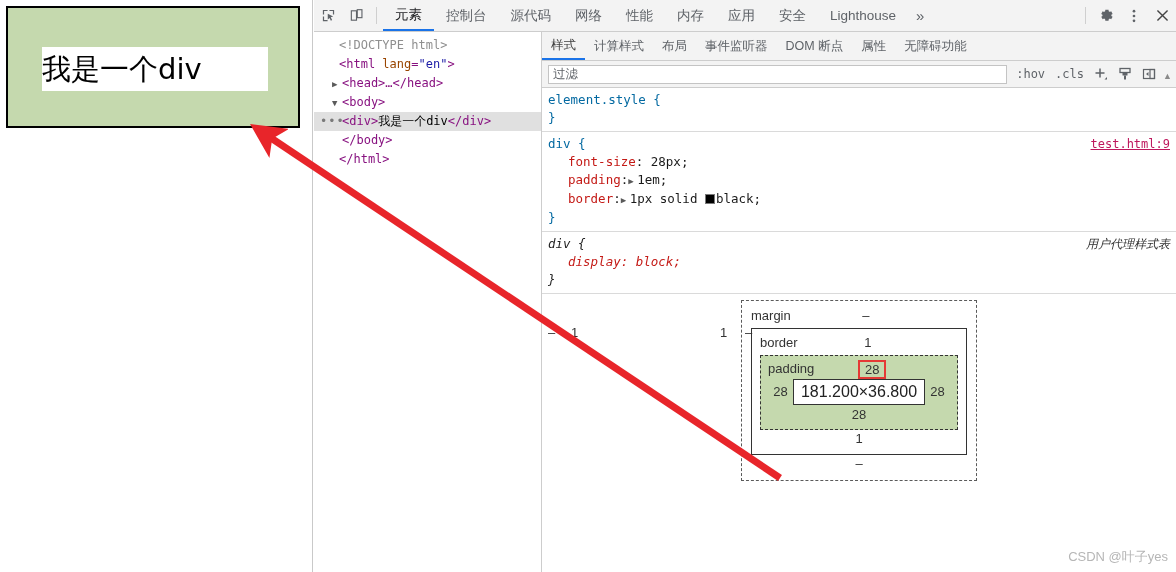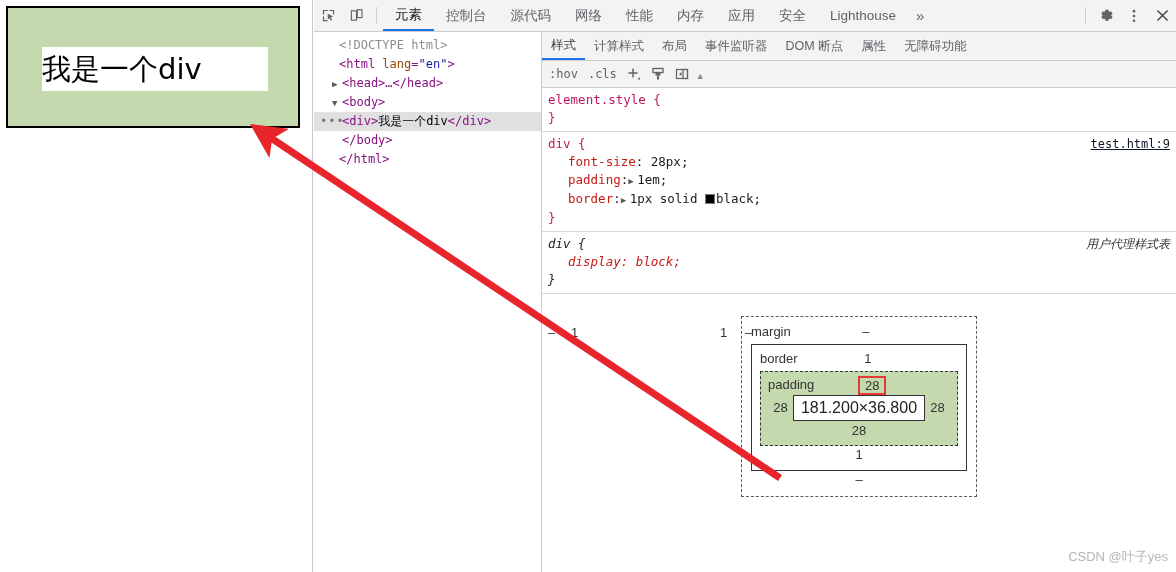--- a/index.html
+++ b/index.html
@@ -258,32 +258,32 @@
     background: #ffffff;
   }
   .rule {
     border-bottom: 1px solid #dadada;
     padding: 3px 6px 4px 6px;
     position: relative;
   }
   .rule .selector-line {
     white-space: nowrap;
   }
-  .sel { color: #be185d; }
+  .sel { color: #0369a1; }
   .sel.ua { font-style: italic; color: #222222; }
   .origin {
     position: absolute;
     right: 6px;
     top: 3px;
     font-size: 12px;
     color: #555555;
   }
   .origin.link {
     text-decoration: underline;
-    color: #0f172a;
+    color: #be185d;
     font-family: "DejaVu Sans Mono", "Liberation Mono", monospace;
   }
   .origin.ua-label {
     font-style: italic;
     font-family: "Liberation Sans", sans-serif;
     color: #333333;
   }
   .decl {
     padding-left: 20px;
     white-space: nowrap;
@@ -307,21 +307,21 @@
     vertical-align: -1px;
     margin-right: 1px;
     box-sizing: border-box;
   }
 
   
   #box-model-wrap {
     position: absolute;
     left: 0;
     right: 0;
-    top: 228px;
+    top: 212px;
     display: flex;
     justify-content: center;
     align-items: flex-end;
   }
   .bm-margin {
     border: 1px dashed #5a5a5a;
     padding: 6px 9px 8px 9px;
     background: #ffffff;
     font-family: "Liberation Sans", sans-serif;
     font-size: 13px;
@@ -549,20 +549,21 @@
           </div>
         <div class="st-tab">
             <span>属性</span>
           </div>
         <div class="st-tab">
             <span>无障碍功能</span>
           </div>
       </div>
 
       <div id="filter-bar">
+        <input id="filter-input" type="text" placeholder="过滤" style="">
         <span class="fb-text">:hov</span>
         <span class="fb-text">.cls</span>
         <span class="fb-icon">
           <svg width="16" height="16" viewBox="0 0 16 16">
             <path d="M7 2.5 v9 M2.5 7 h9" stroke="#5f6368" stroke-width="1.5"></path>
             <path d="M11.5 13.5 L14 11 L14 13.5 Z" fill="#5f6368"></path>
           </svg>
         </span>
         <span class="fb-icon">
           <svg width="16" height="16" viewBox="0 0 16 16">

